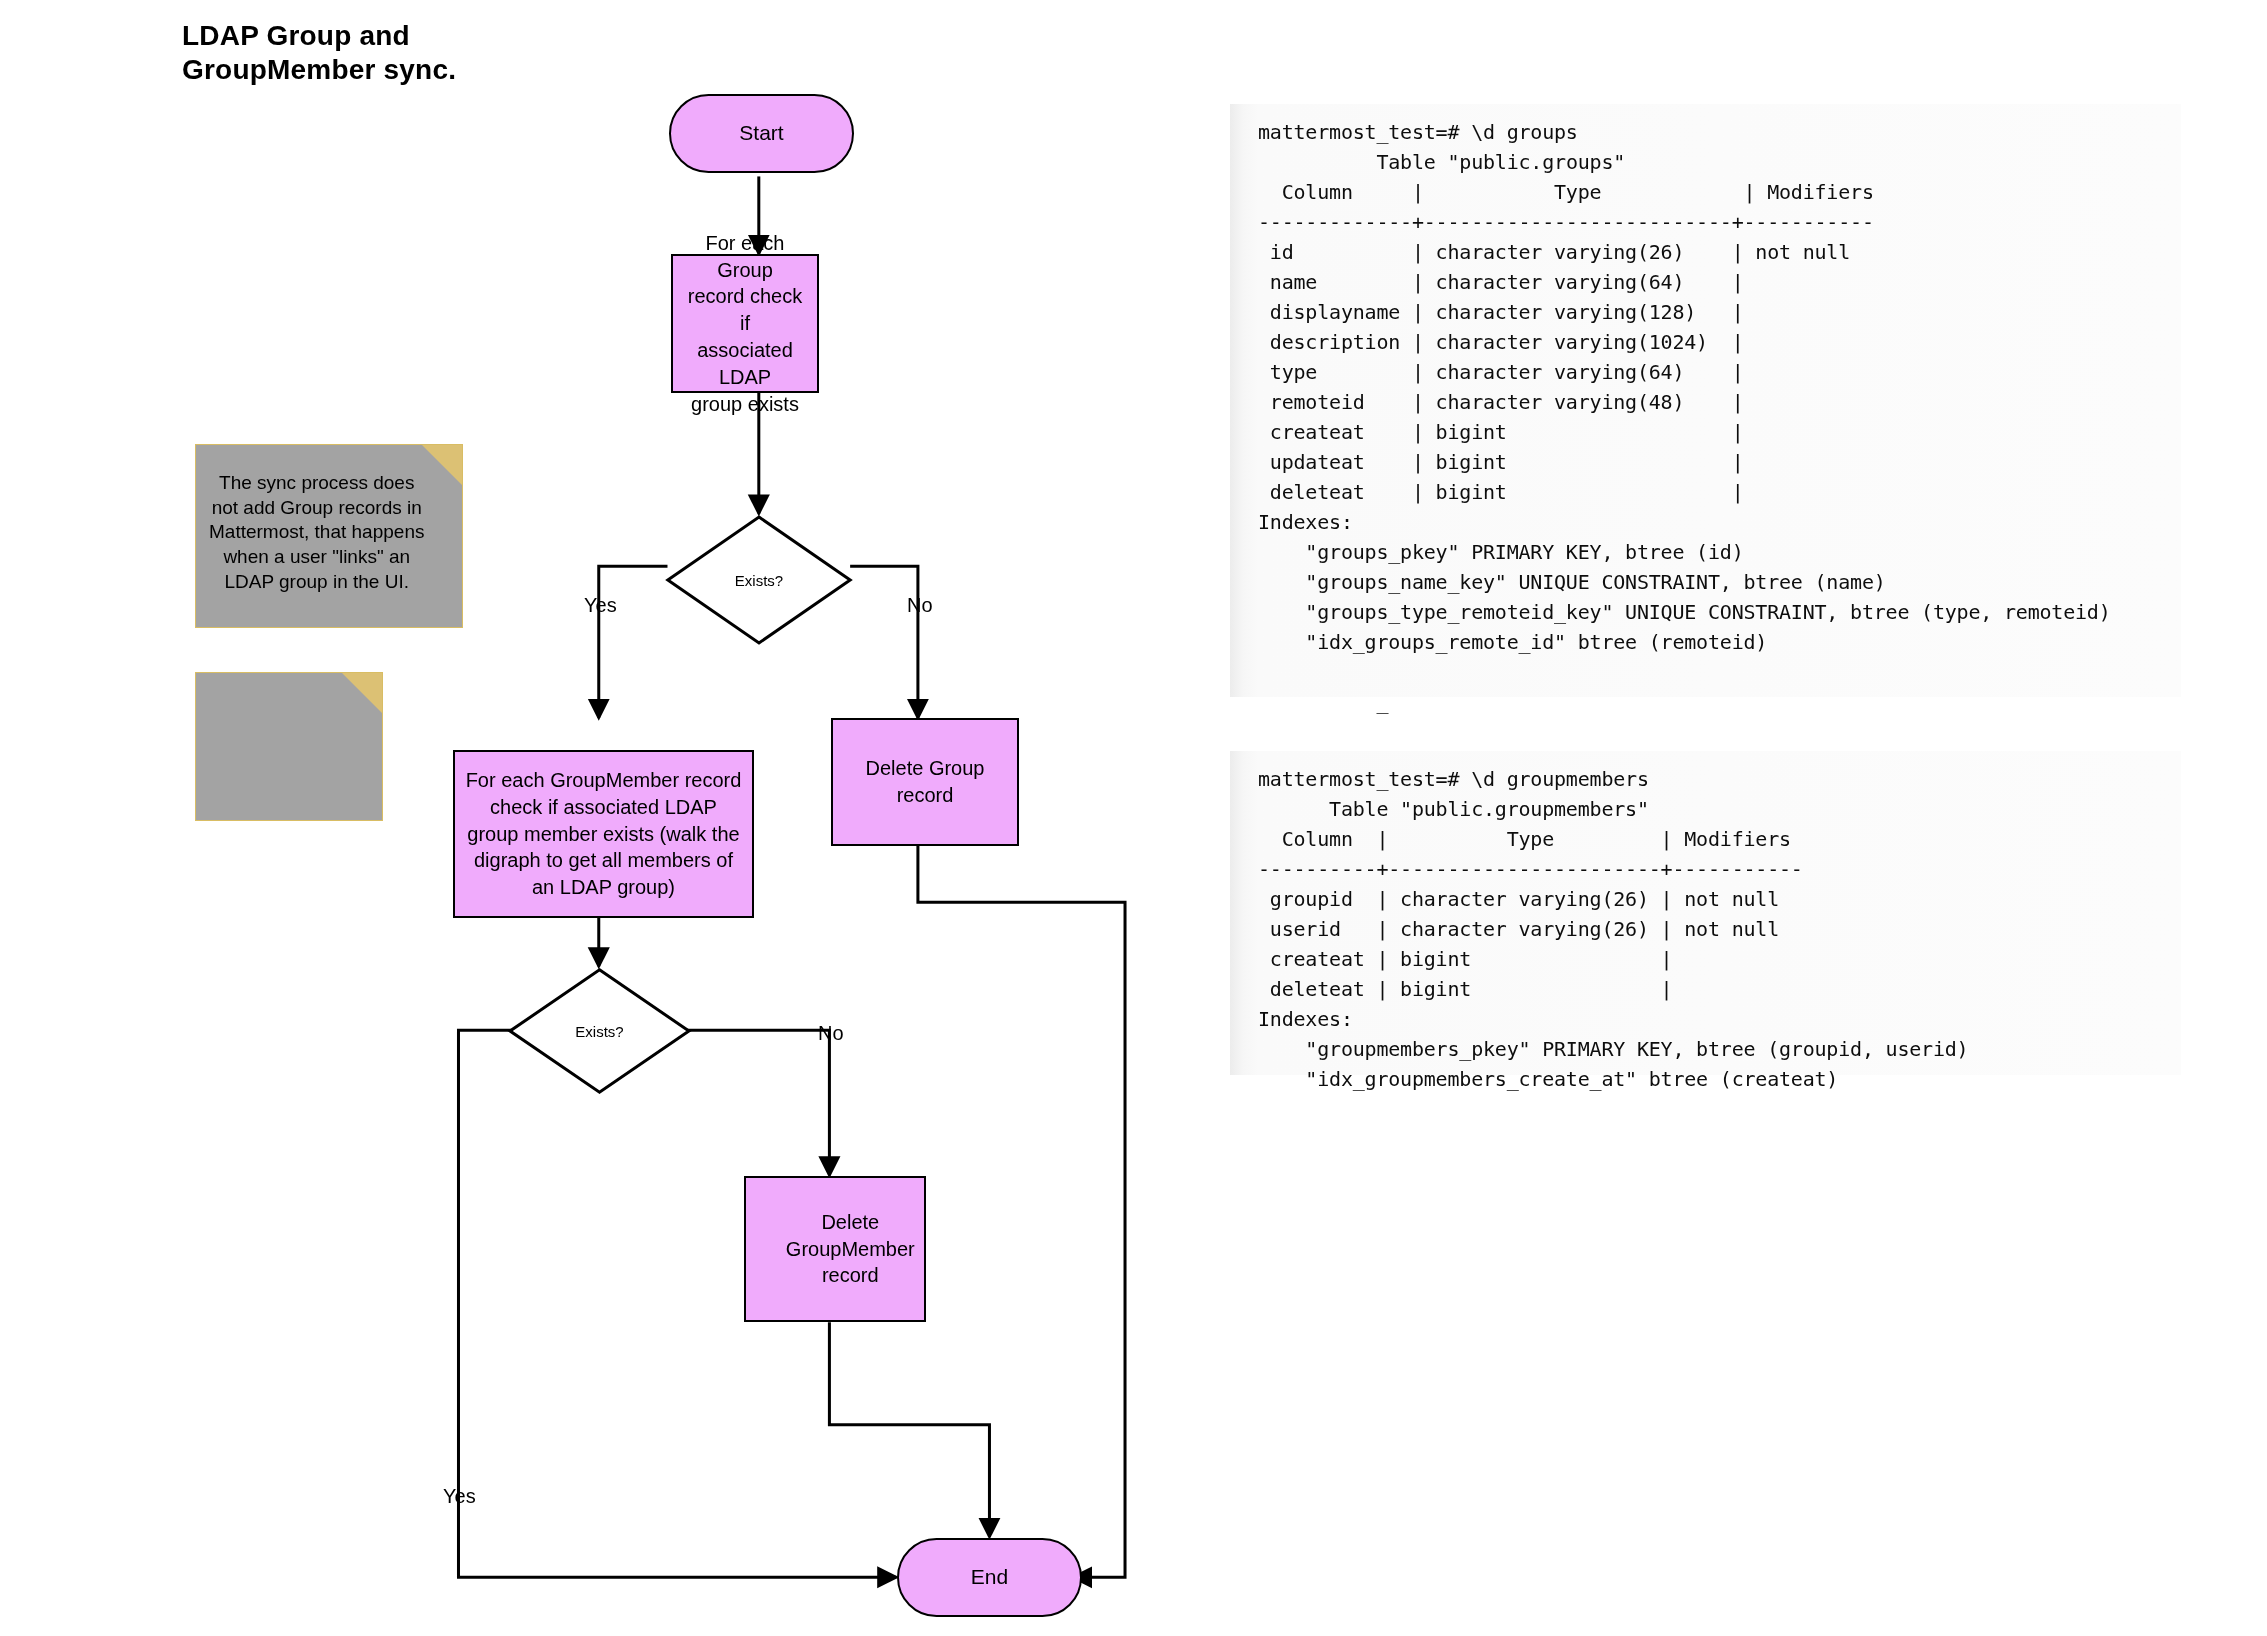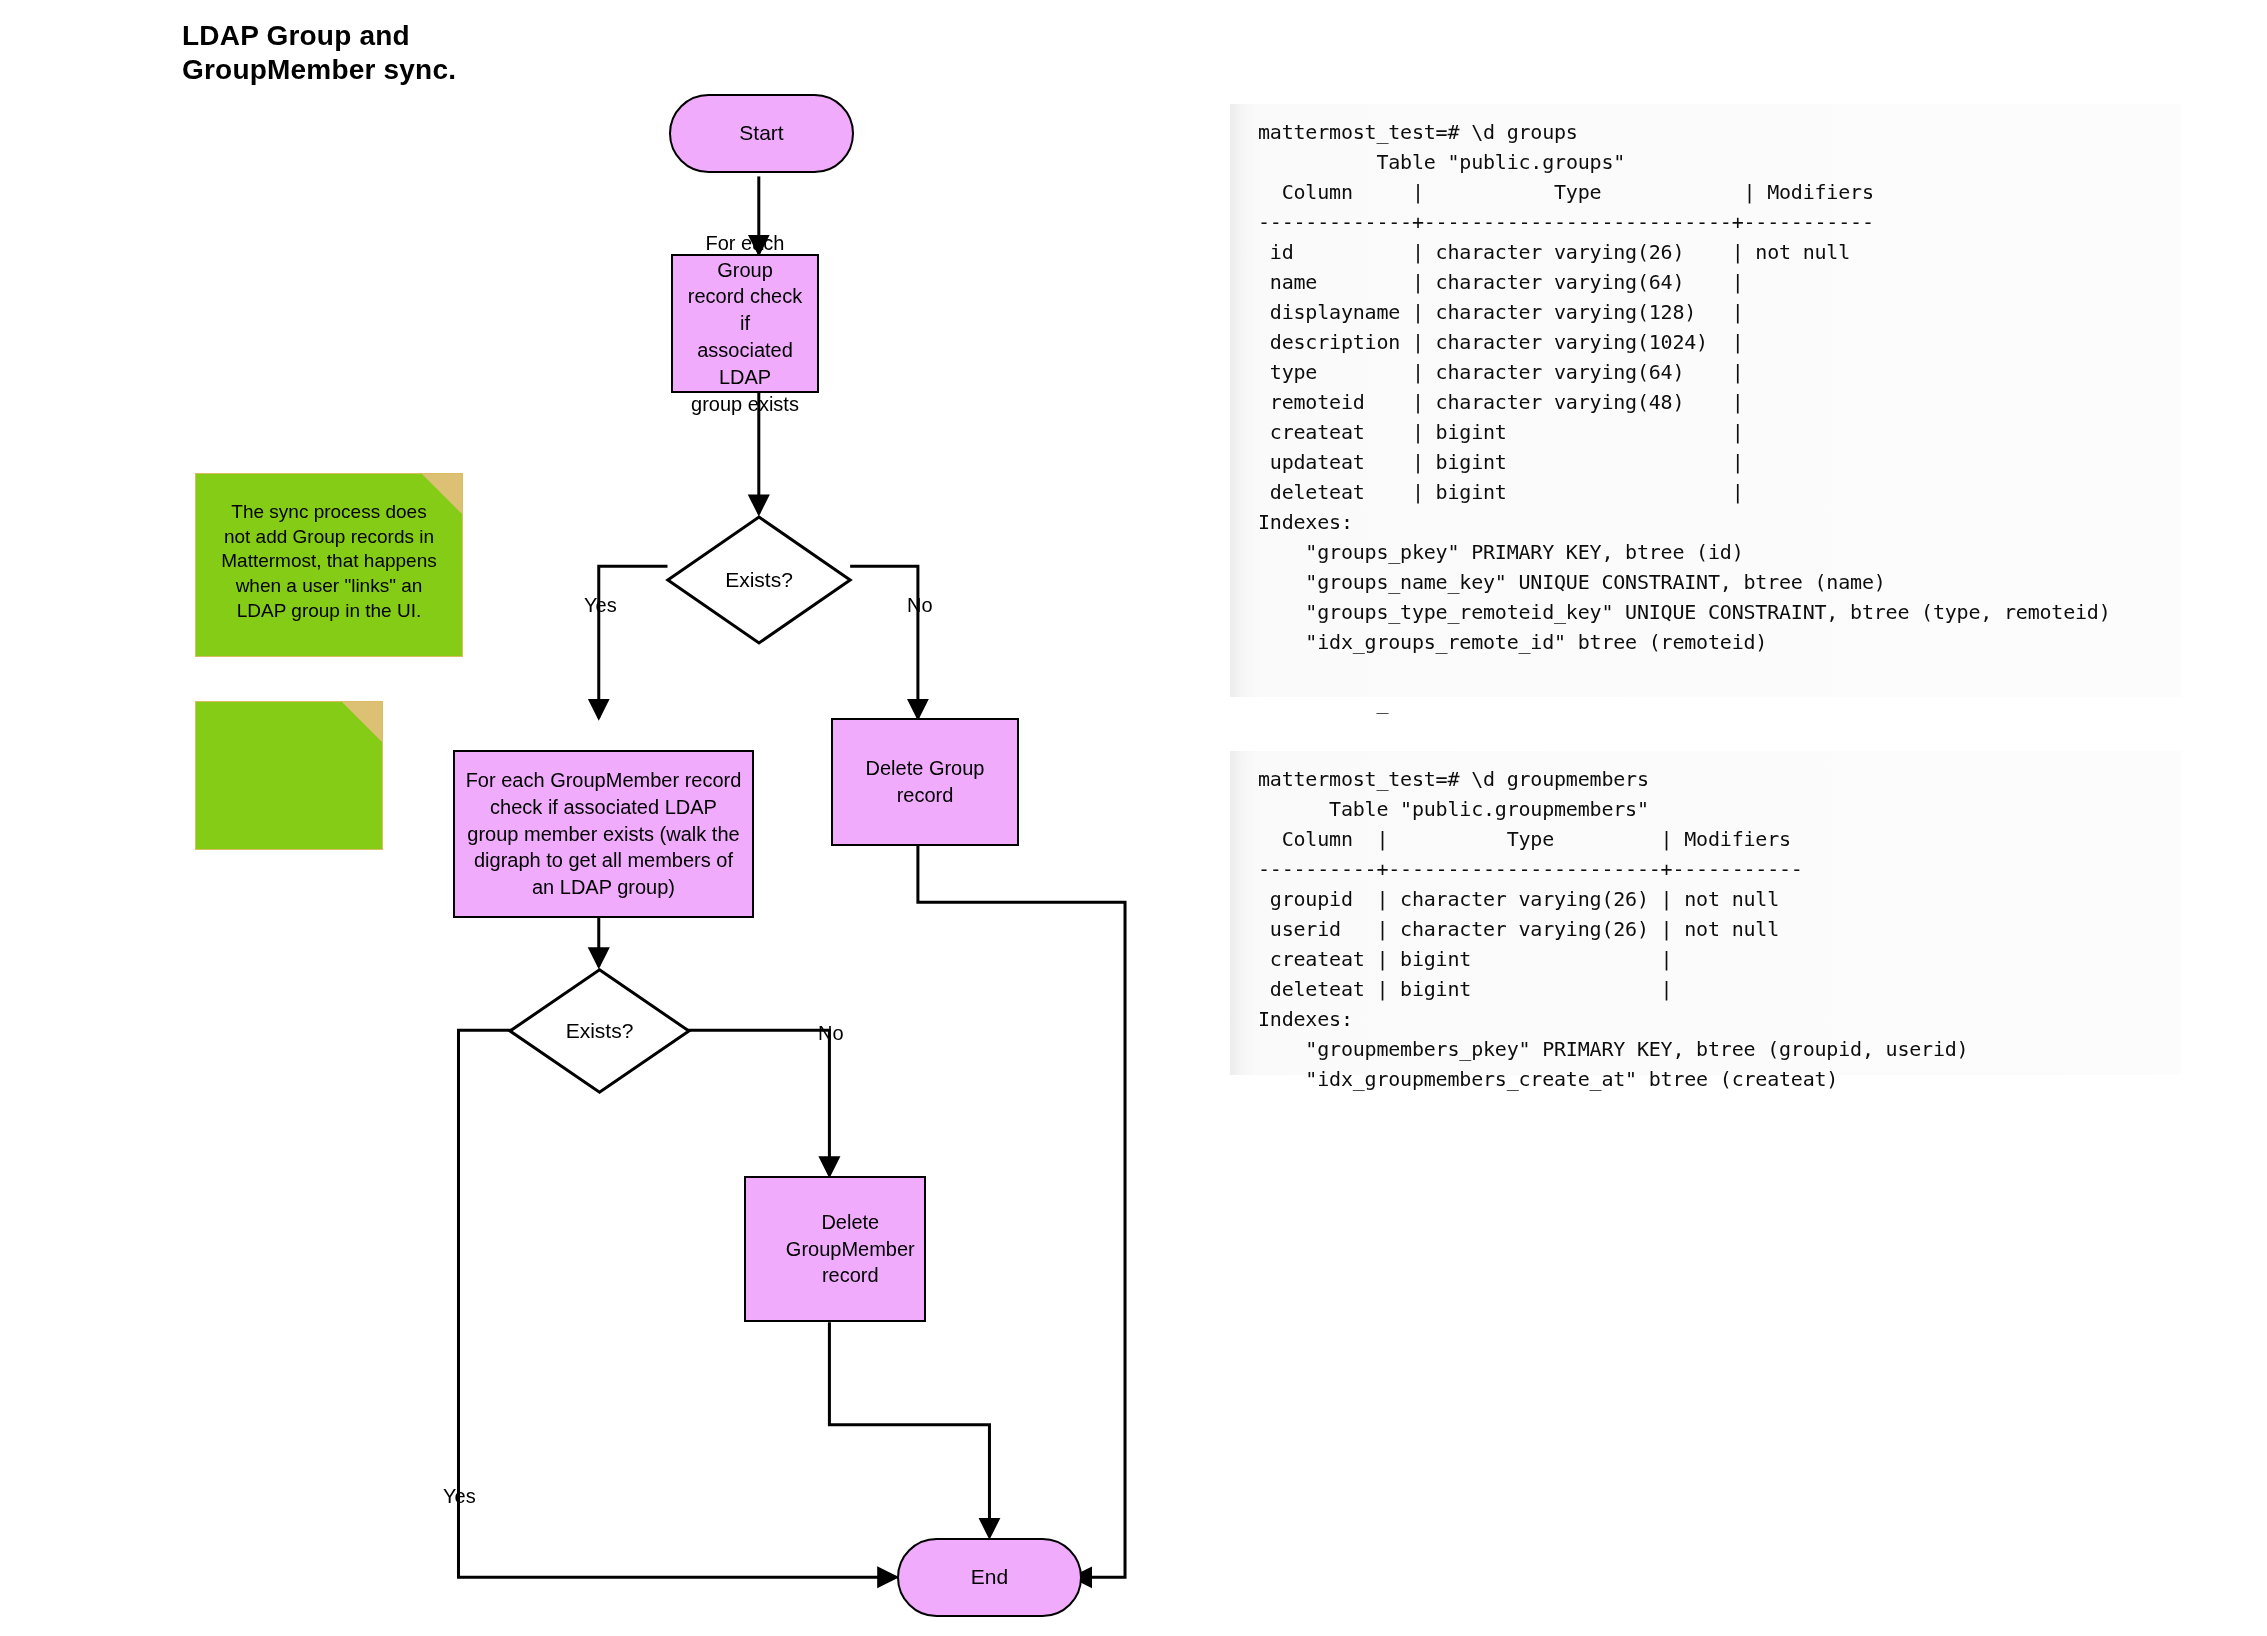--- a/index.html
+++ b/index.html
@@ -33,34 +33,33 @@
   .node.terminator{border-radius:56px;font-size:21px;}
   .node .lbl{display:block;white-space:pre-line;}
 
   .diamond{
     position:absolute;
   }
   .diamond svg{display:block;overflow:visible;}
   .diamond .dlbl{
     position:absolute;left:0;top:0;width:100%;height:100%;
     display:flex;align-items:center;justify-content:center;
-    font-size:21px;
+    font-size:15px;
   }
 
   
   .note{
     position:absolute;
     box-sizing:border-box;
-    background:#84cc16;
+    background:#a3a3a3;
     border:0.9px solid #d9bd63;
     font-size:19px;line-height:1.3;
     text-align:center;
-    display:flex;align-items:flex-start;justify-content:center;
+    display:flex;align-items:flex-start;justify-content:flex-start;
     overflow:hidden;
-    margin-top:29px;
   }
   .note .ntxt{display:block;white-space:pre-line;}
   .note .fold{
     position:absolute;right:0;top:0;width:0;height:0;
     border-left:40px solid transparent;
     border-top:40px solid #dcc174;
   }
 
   
   .edgelabel{

